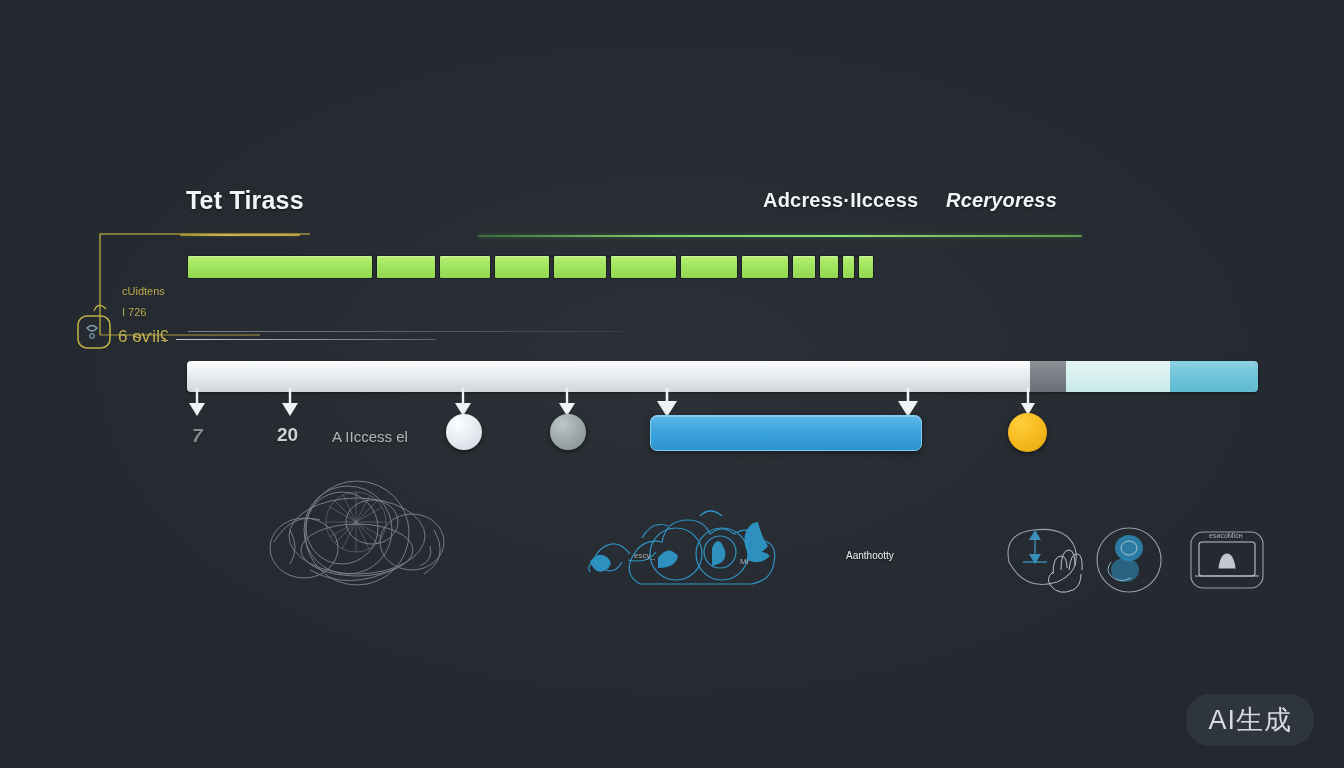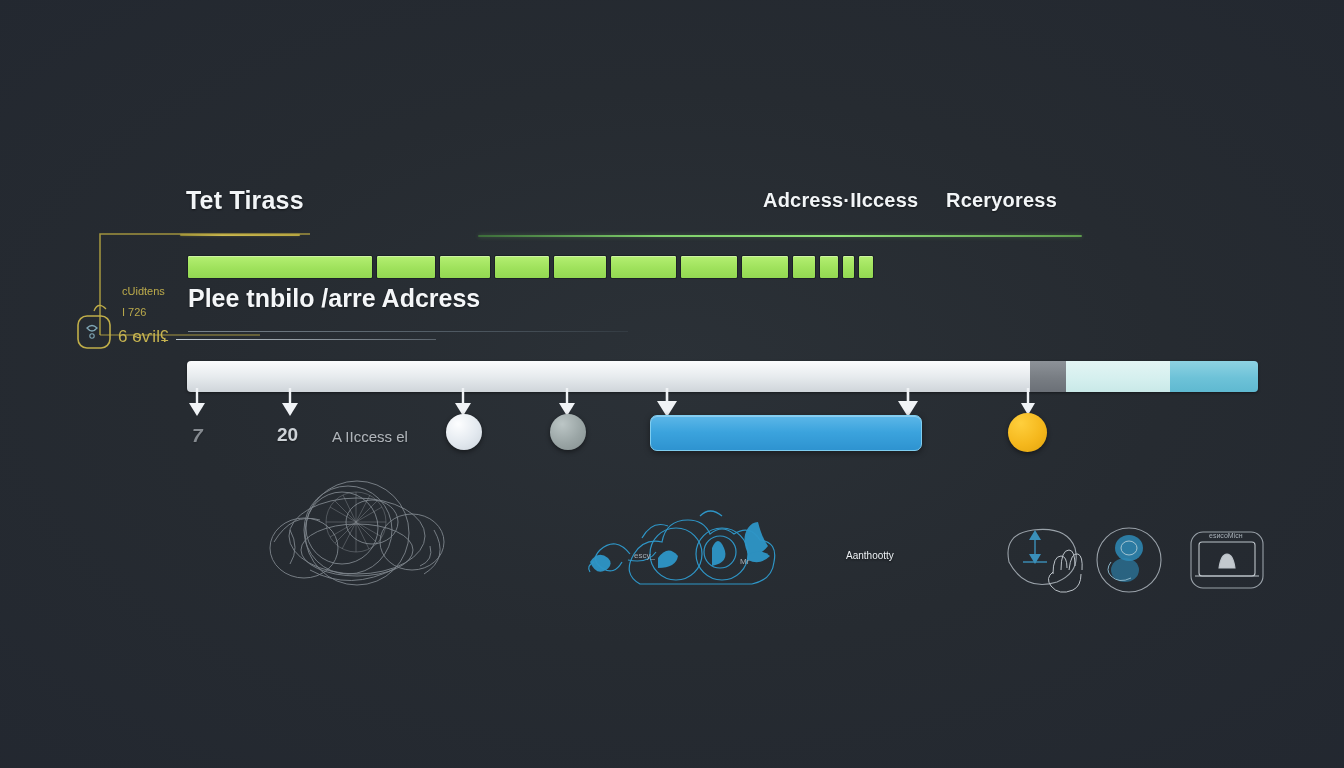--- a/index.html
+++ b/index.html
@@ -25,21 +25,21 @@
   .hdr {
     position: absolute;
     color: #f2f5f7;
     font-weight: 700;
     letter-spacing: 0.2px;
     white-space: nowrap;
     text-shadow: 0 1px 2px rgba(0,0,0,.55);
   }
   #hdr-1 { left: 186px; top: 186px; font-size: 25px; text-align: center; }
   #hdr-2 { left: 763px; top: 189px; font-size: 20px; }
-  #hdr-3 { left: 946px; top: 189px; font-size: 20px; }
+  #hdr-3 { left: 946px; top: 189px; font-size: 20px; font-style: italic; }
 
   .rule {
     position: absolute;
     height: 2px;
     border-radius: 1px;
   }
   #rule-yellow {
     left: 180px; top: 234px; width: 120px;
     background: linear-gradient(90deg, #8d8232 0%, #cdbb52 35%, #b9a842 100%);
     box-shadow: 0 0 3px rgba(205,187,82,.25);
@@ -247,21 +247,20 @@
     <div class="seg" style="width: 54px;"></div>
     <div class="seg" style="width: 67px;"></div>
     <div class="seg" style="width: 58px;"></div>
     <div class="seg" style="width: 48px;"></div>
     <div class="seg" style="width: 24px;"></div>
     <div class="seg" style="width: 20px;"></div>
     <div class="seg" style="width: 13px;"></div>
     <div class="seg" style="width: 16px;"></div>
   </div>
 
-  <div id="subtitle">Plee  tnbilo  /arre Adcress</div>
   <div class="faintline" id="faint-1"></div>
   <div class="faintline" id="faint-2"></div>
 
   <div id="progress-track">
     <div class="pseg light" style="width: 843px;"></div>
     <div class="pseg gray" style="width: 36px;"></div>
     <div class="pseg pale" style="width: 104px;"></div>
     <div class="pseg teal" style="width: 88px;"></div>
   </div>
 
@@ -395,14 +394,15 @@
       <path d="M 116 44 q -6 8 0 14 q 8 8 20 2" fill="none" stroke="#9fd3ea" stroke-width="1"></path>
     </g>
     <g fill="none" stroke="#dee5eb" stroke-width="1.1">
       <rect x="204" y="24" width="56" height="34" rx="3"></rect>
       <path d="M 224 50 q 2 -14 8 -14 q 6 0 8 14 z" fill="#e6ecf1"></path>
       <line x1="200" y1="58" x2="264" y2="58"></line>
       <text x="214" y="20" fill="#c3ccd4" stroke="none" font-size="7" font-family="Liberation Sans, sans-serif">еѕисоMiсн</text>
     </g>
   </svg>
 
+  <div id="watermark">AI生成</div>
 
 </div>
 
 </body></html>

